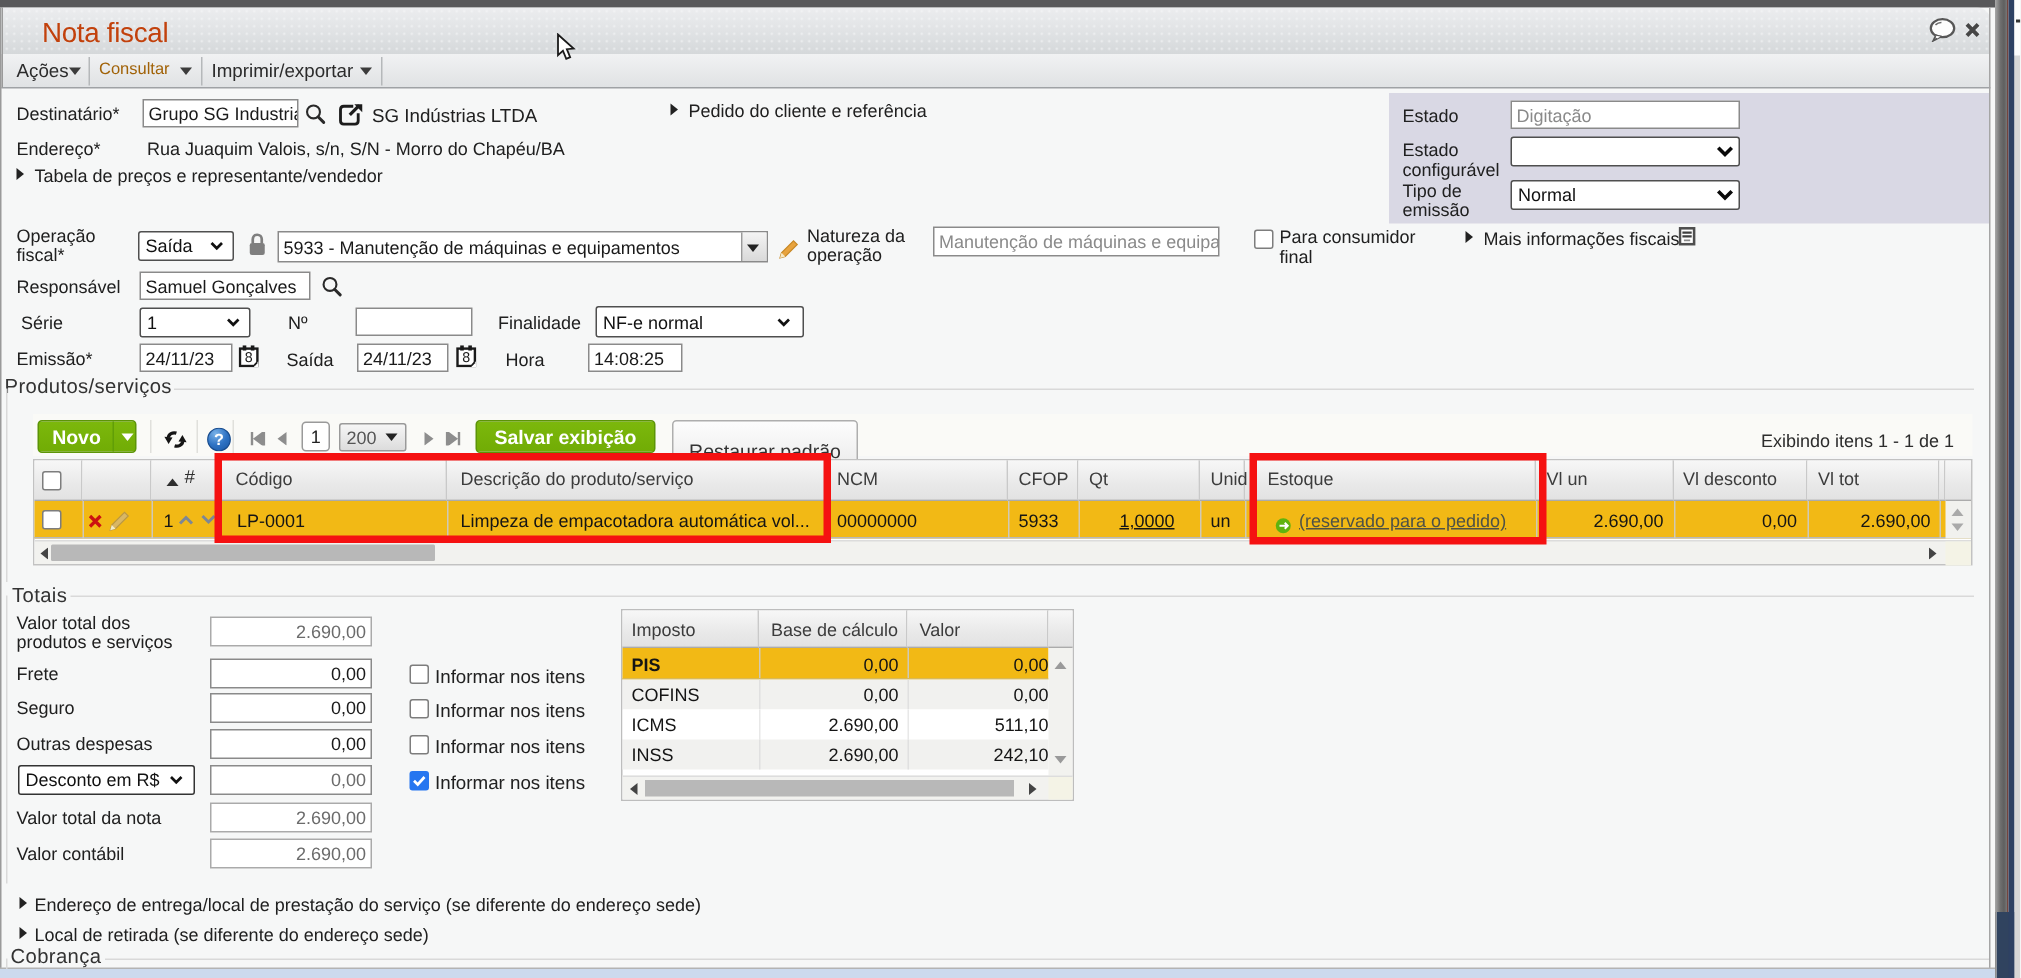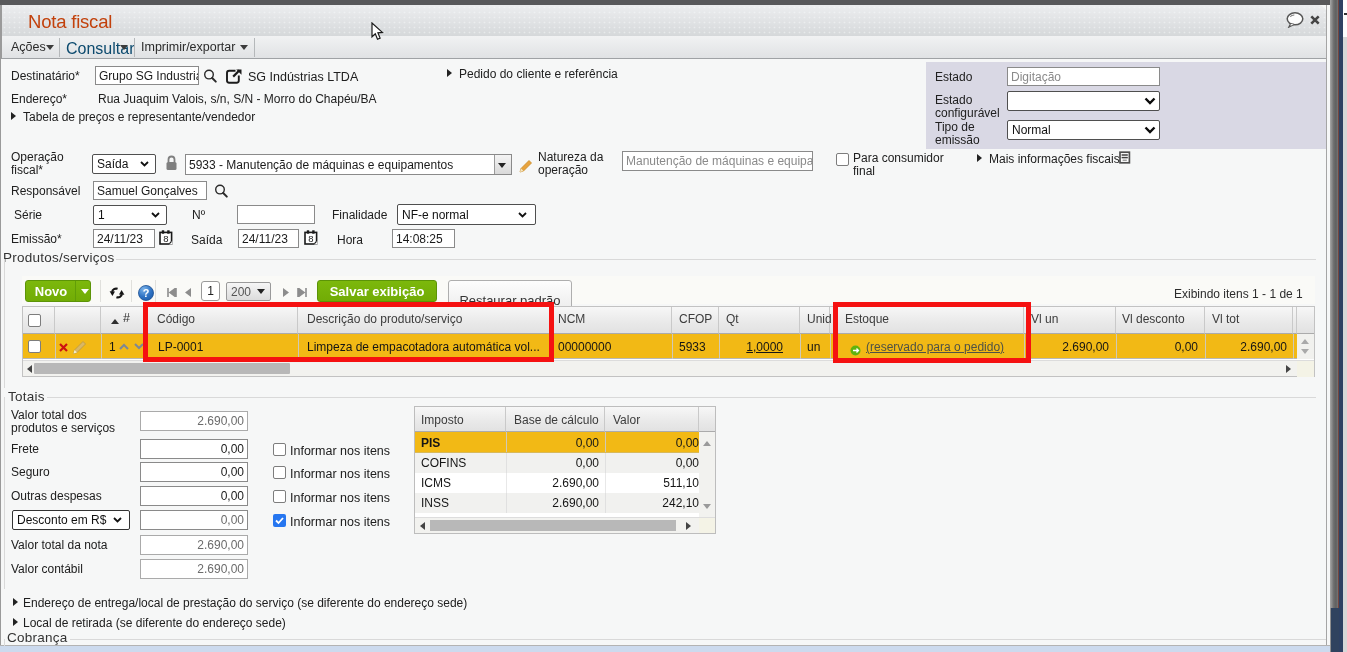--- a/index.html
+++ b/index.html
@@ -45,21 +45,21 @@
   </svg>
   <svg class="abs" style="left:1310px;top:15px;" width="10" height="10" viewBox="0 0 10 10">
     <path d="M1.3 1.3 L8.7 8.7 M8.7 1.3 L1.3 8.7" stroke="#454545" stroke-width="2.6" stroke-linecap="butt"></path>
   </svg>
 
   <div class="abs" id="menubar" style="left:1px;top:36px;width:1326px;height:23px;
       background:linear-gradient(#f1f2f3,#e0e2e4);border-bottom:1px solid #9fa2a5;border-left:1px solid #9a9a9a;box-sizing:border-box;"></div>
   <div class="lbl" style="left:11px;top:40px;font-size:12.5px;color:#2b2b2b;">Ações</div>
   <div class="tri" style="left:46px;top:45px;border-left:4.5px solid transparent;border-right:4.5px solid transparent;border-top:5.5px solid #3c3c3c;"></div>
   <div class="abs" style="left:59px;top:38px;width:1px;height:19px;background:#b5b8ba;"></div>
-  <div class="lbl" style="left:66px;top:40px;font-size:16px;color:#0c4a6e;">Consultar</div>
+  <div class="lbl" style="left:66px;top:40px;font-size:11px;color:#a16207;">Consultar</div>
   <div class="tri" style="left:120px;top:45px;border-left:4.5px solid transparent;border-right:4.5px solid transparent;border-top:5.5px solid #3c3c3c;"></div>
   <div class="abs" style="left:134px;top:38px;width:1px;height:19px;background:#b5b8ba;"></div>
   <div class="lbl" style="left:141px;top:40px;font-size:12.5px;color:#2b2b2b;">Imprimir/exportar</div>
   <div class="tri" style="left:240px;top:45px;border-left:4.5px solid transparent;border-right:4.5px solid transparent;border-top:5.5px solid #3c3c3c;"></div>
   <div class="abs" style="left:254px;top:38px;width:1px;height:19px;background:#b5b8ba;"></div>
 
   <div class="abs" style="left:1326px;top:5px;width:1px;height:641px;background:#a5a5a5;"></div>
   <div class="abs" style="left:1330px;top:0;width:8px;height:608px;background:linear-gradient(90deg,#a8a8a8,#6f6f6f 45%,#5f5f5f 75%,#777);"></div>
   <div class="abs" style="left:1331px;top:608px;width:12px;height:44px;background:#30435f;"></div>
   <div class="abs" style="left:1330px;top:608px;width:1px;height:44px;background:#8f8f8f;"></div>

